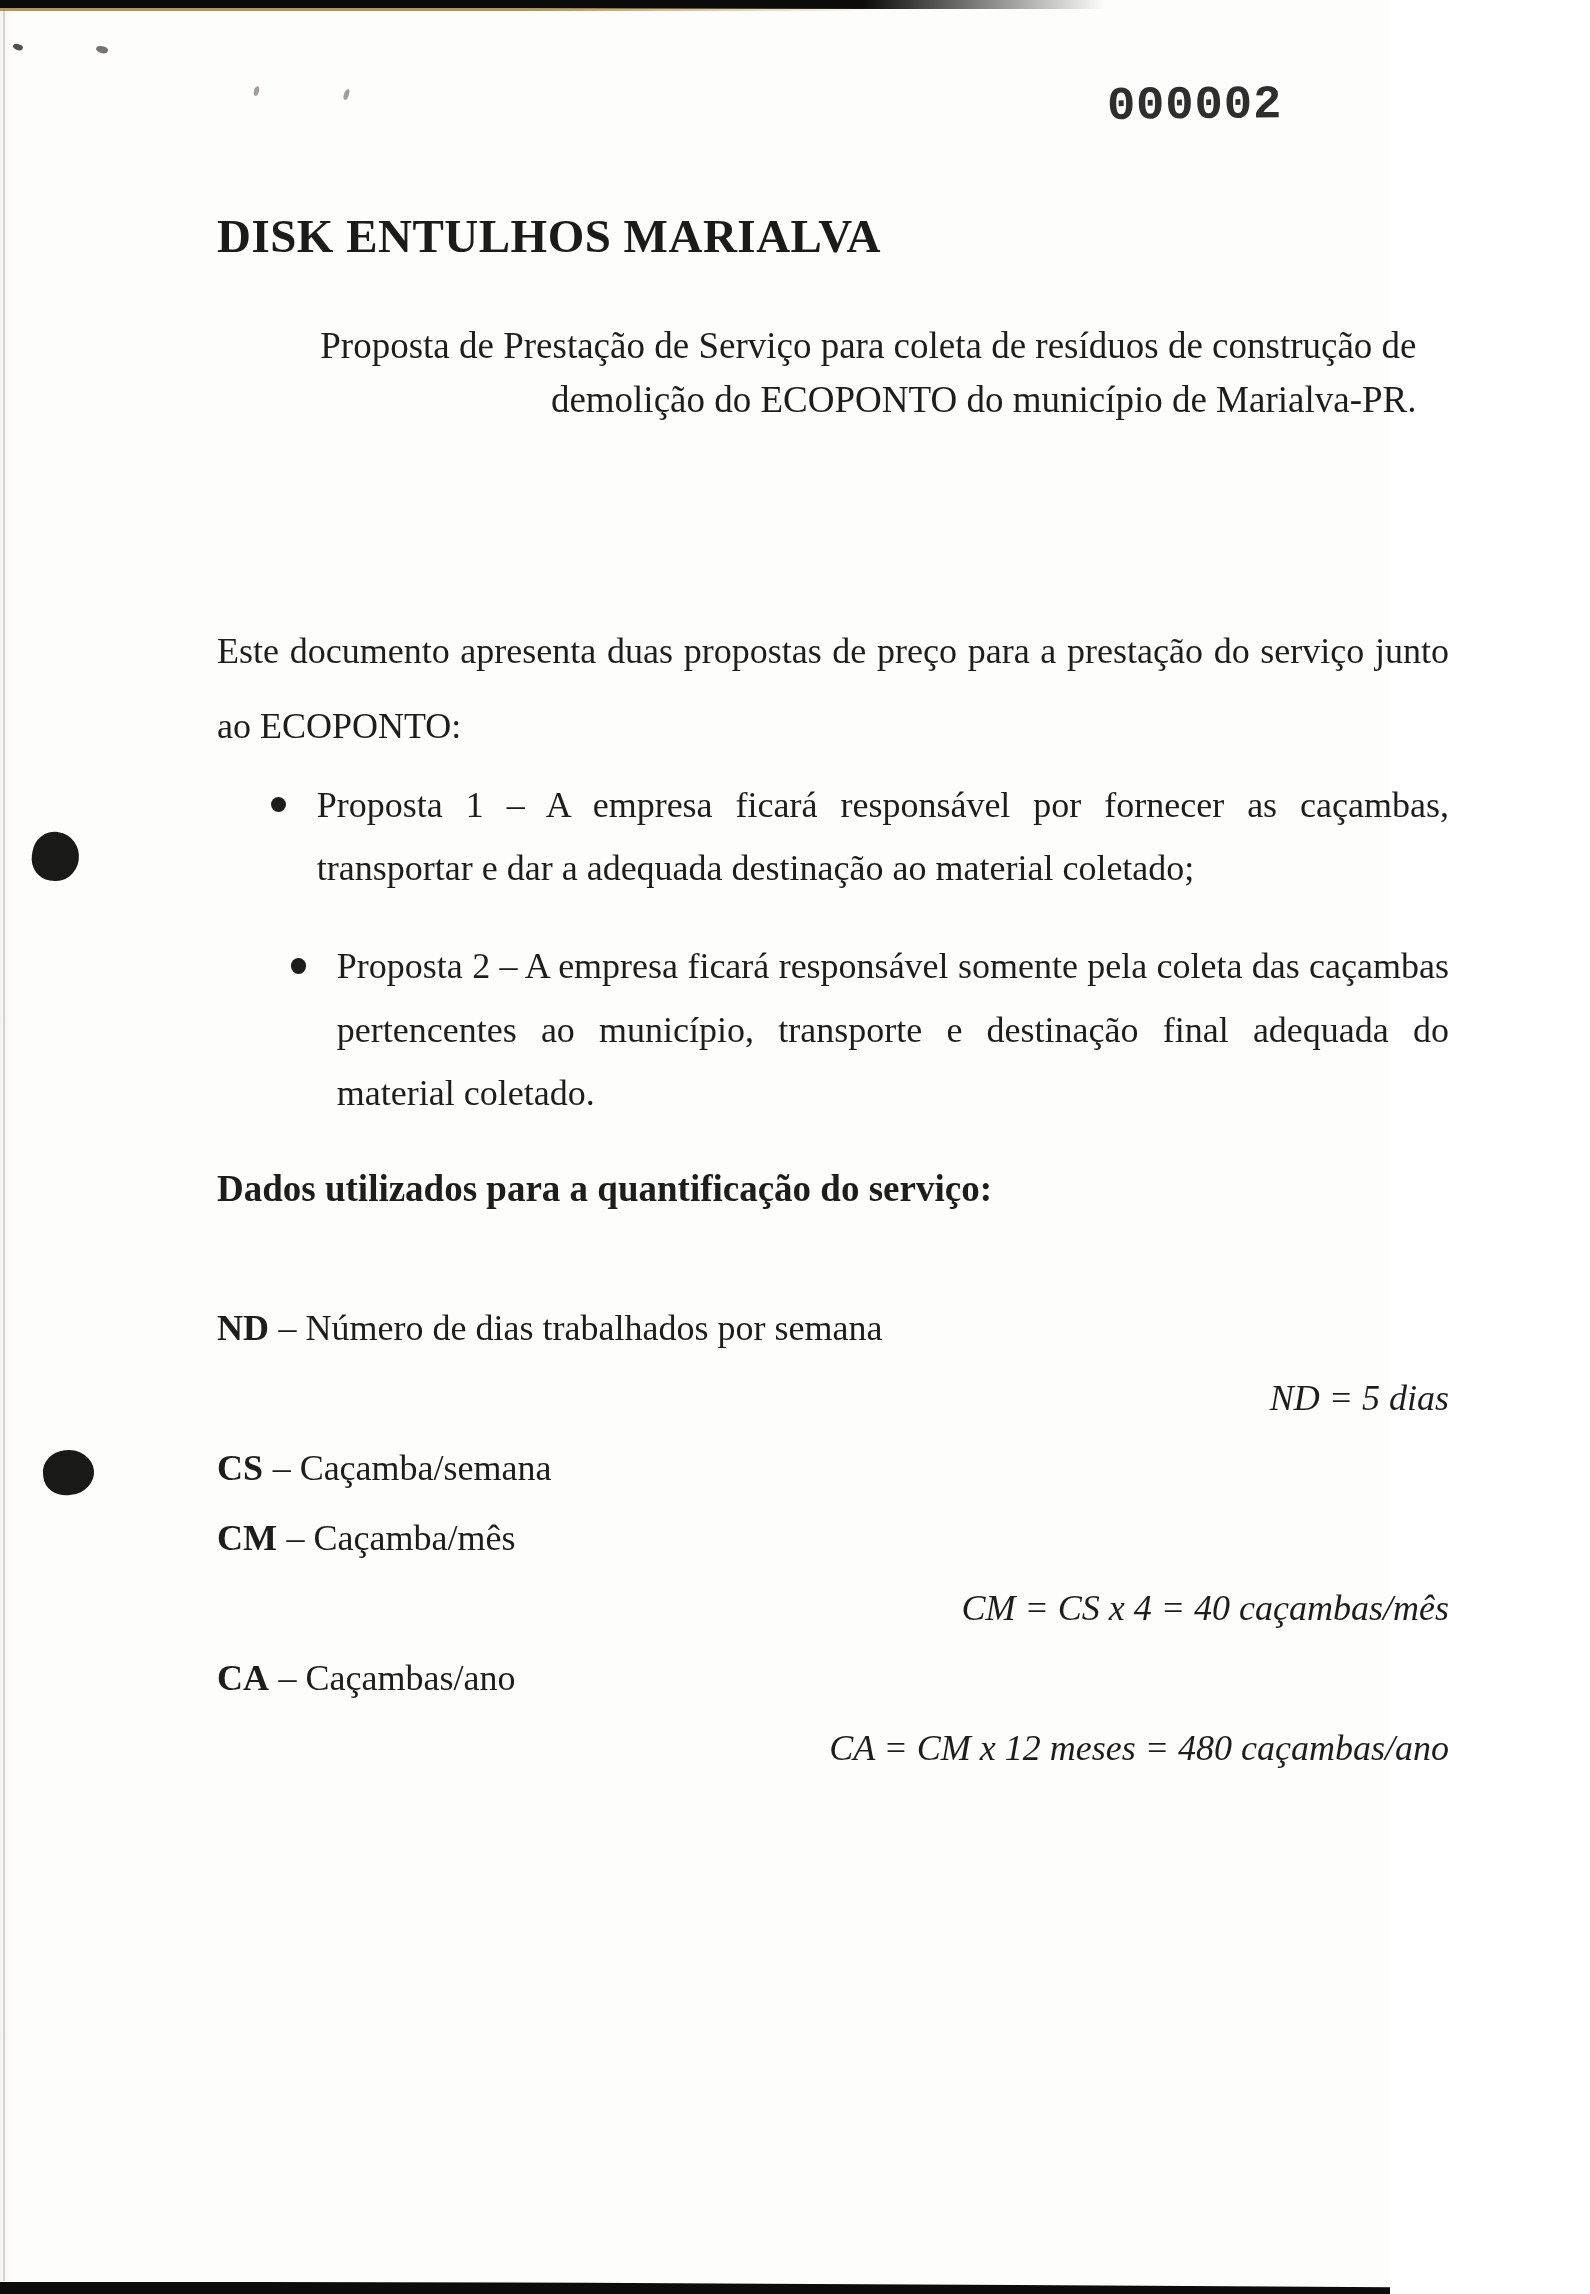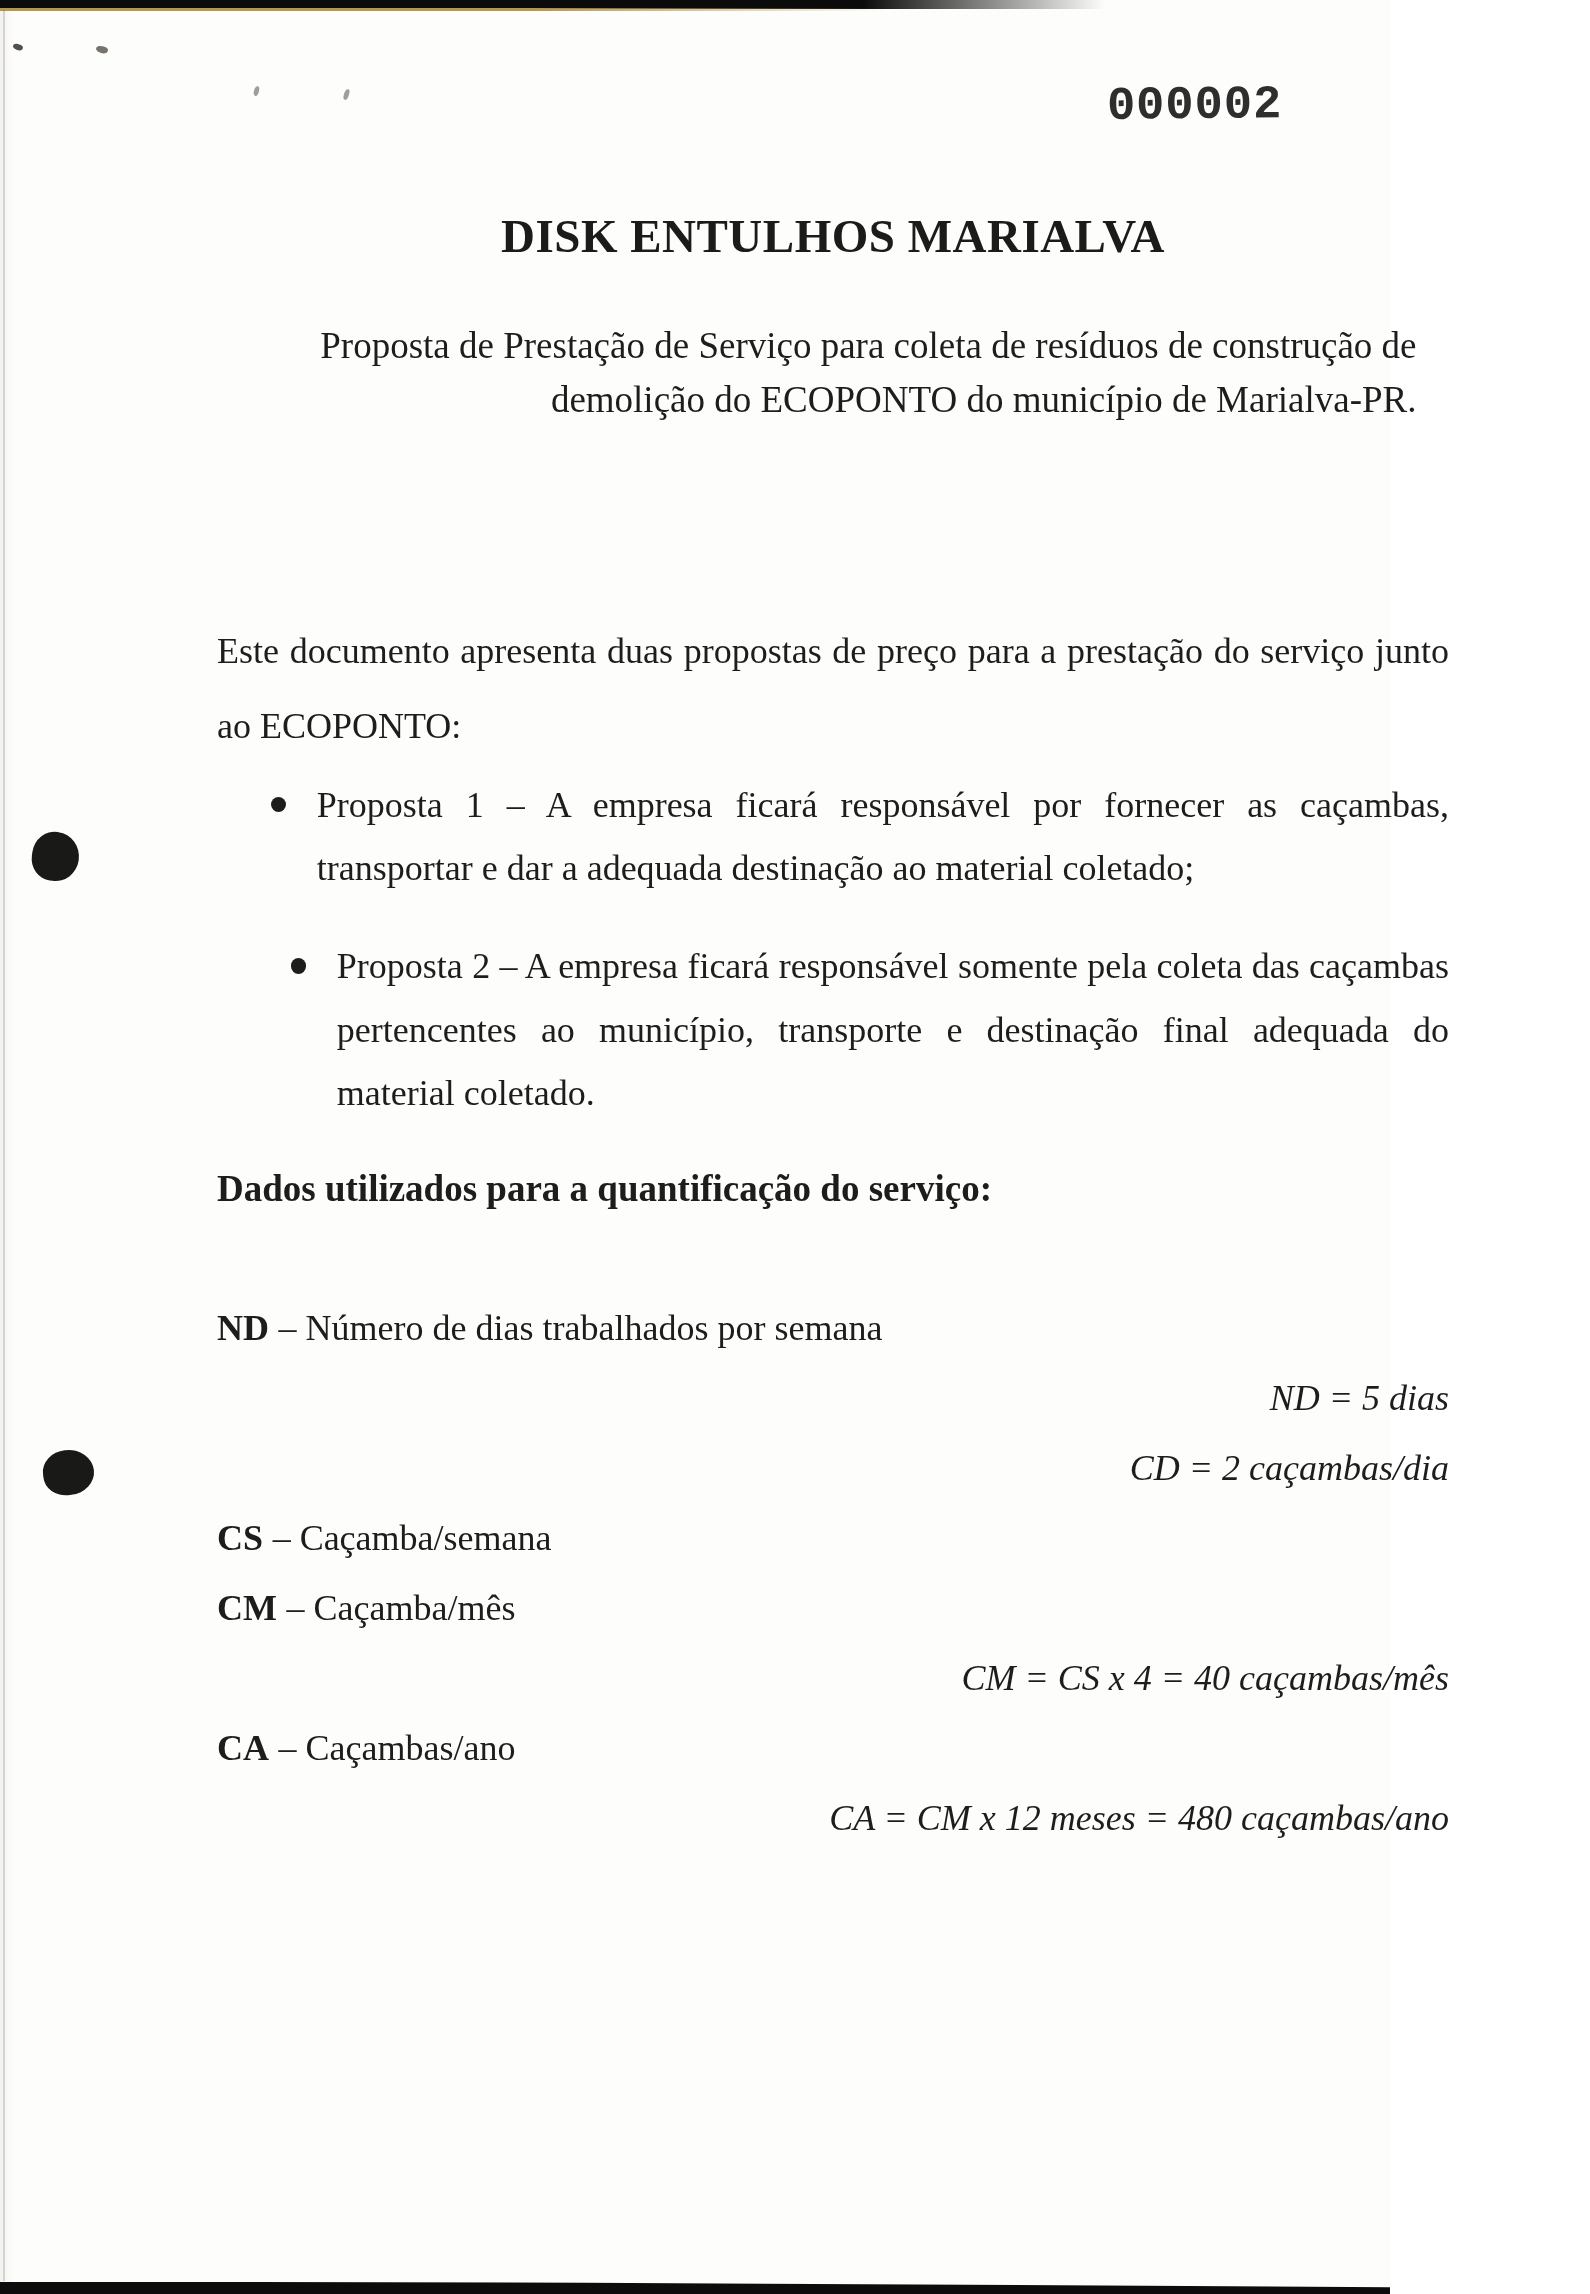--- a/index.html
+++ b/index.html
@@ -69,21 +69,20 @@
   }
 
   
   .content {
     position: absolute;
     left: 217px; top: 0;
     width: 1232px;
   }
   .doc-title {
     margin: 209px 0 8px 0;
-    text-align: center;
     font-size: 47px;
     font-weight: bold;
     letter-spacing: 0.5px;
     color: #1b1b1a;
   }
   .doc-subtitle {
     margin: 56px auto 4px auto;
     width: 1167px;
     text-align: right;
     font-size: 37px;
@@ -174,21 +173,20 @@
 
     <p class="section-heading">Dados utilizados para a quantificação do serviço:</p>
 
     <div class="defs">
 
       <div class="def-label">
         <b>ND</b><span>– Número de dias trabalhados por semana</span>
       </div>
       <div class="def-formula">ND = 5 dias</div>
 
-      <div class="def-formula">CD = 2 caçambas/dia</div>
 
       <div class="def-label">
         <b>CS</b><span>– Caçamba/semana</span>
       </div>
 
       <div class="def-label">
         <b>CM</b><span>– Caçamba/mês</span>
       </div>
       <div class="def-formula">CM = CS x 4 = 40 caçambas/mês</div>
 

